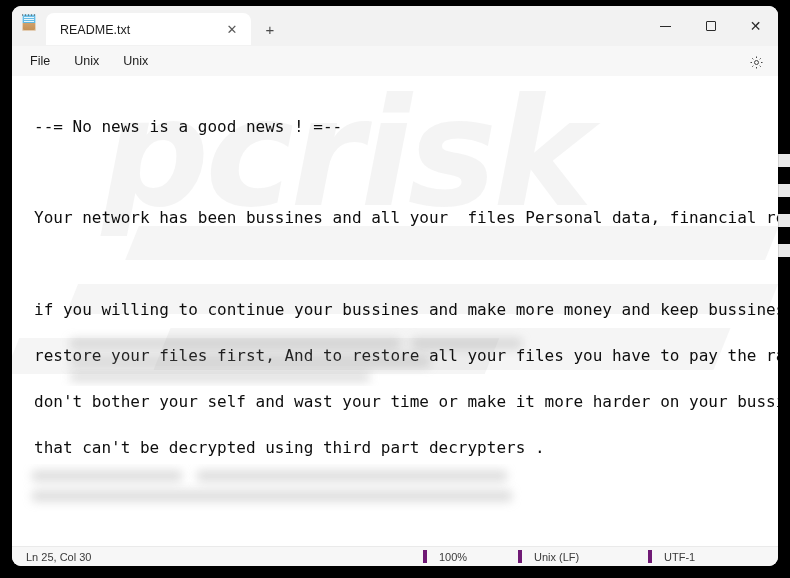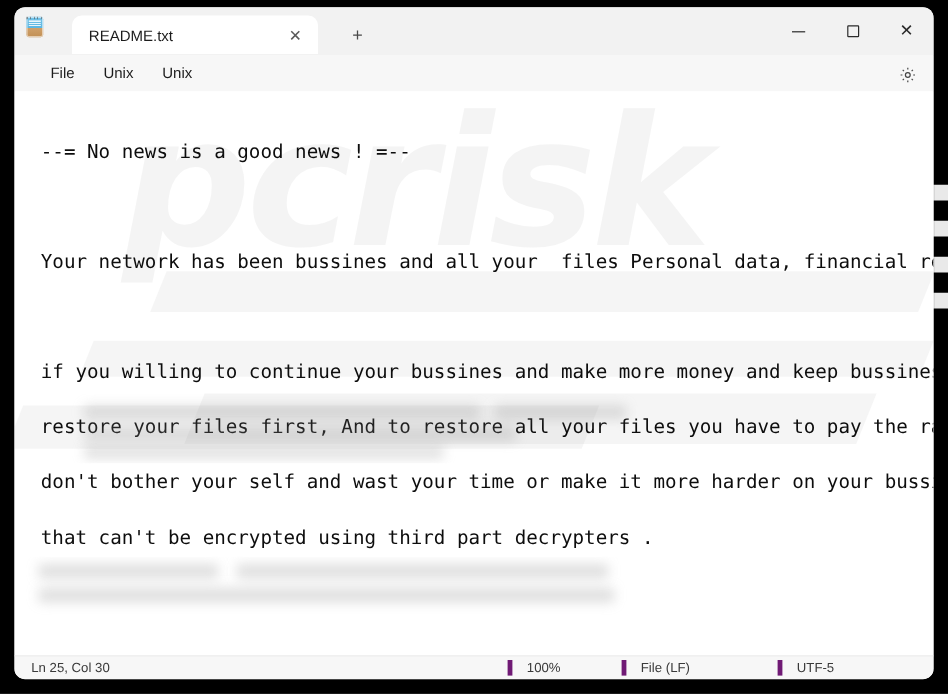--- a/index.html
+++ b/index.html
@@ -46,21 +46,20 @@
     box-shadow: 0 0 0 1px rgba(0,0,0,0.10);
   }
 
   
   .titlebar {
     position: relative;
     height: 40px;
     background: #f2f2f2;
     display: flex;
     align-items: flex-end;
-    gap: 14px;
   }
   .app-icon {
     width: 34px; height: 40px;
     display: flex; align-items: center; justify-content: center;
     padding-bottom: 8px;
   }
   .notepad-glyph {
     width: 14px; height: 17px;
     border-radius: 2px;
     background: linear-gradient(#74c3e8 0%, #5bb6e2 55%, #cfa06a 55%, #c29055 100%);
@@ -135,21 +134,21 @@
   .wc .min { width: 11px; height: 1px; background: #2b2b2b; display:block; }
   .wc .max { width: 10px; height: 10px; border: 1px solid #2b2b2b; display:block; border-radius:1px;}
   .wc .cls { font-size: 14px; line-height: 1; font-family: "DejaVu Sans", sans-serif; }
 
   
   .menubar {
     height: 30px;
     background: #f7f7f7;
     display: flex;
     align-items: center;
-    padding-left: 18px;
+    padding-left: 6px;
     position: relative;
   }
   .menu-item {
     font-size: 12.5px;
     color: #1c1c1c;
     padding: 4px 12px;
     border-radius: 4px;
   }
   .gear {
     position: absolute;
@@ -305,21 +304,21 @@
       </div>
 
       <div class="text-area">
         <span class="ln">--= No news is a good news ! =--</span>
         <span class="ln"></span>
         <span class="ln">Your network has been bussines and all your  files Personal data, financial reports and important</span>
         <span class="ln"></span>
         <span class="ln">if you willing to continue your bussines and make more money and keep bussines secret safe you need to</span>
         <span class="ln">restore your files first, And to restore all your files you have to pay the ransom in Bitcoin.</span>
         <span class="ln">don't bother your self and wast your time or make it more harder on your bussines , we developed a locker</span>
-        <span class="ln">that can't be encrypted using third part decrypters .</span>
+        <span class="ln">that can't be decrypted using third part decrypters .</span>
         <span class="ln"></span>
         
         
         
         
         
         
         
         
         
@@ -345,18 +344,18 @@
         <div class="sm" style="left:20px; top:6px;  width:150px; height:12px;"></div>
         <div class="sm" style="left:185px;top:6px;  width:310px; height:12px;"></div>
         <div class="sm" style="left:20px; top:26px; width:480px; height:12px;"></div>
       </div>
 
     </div>
 
     <div class="statusbar">
       <div class="sb-left">Ln 25, Col 30</div>
       <div class="sb-cell">100%</div>
-      <div class="sb-cell wide">File (LF)</div>
-      <div class="sb-cell wide">UTF-5</div>
+      <div class="sb-cell wide">Unix (LF)</div>
+      <div class="sb-cell wide">UTF-1</div>
     </div>
 
   </div>
 </div>
 
 </body></html>

